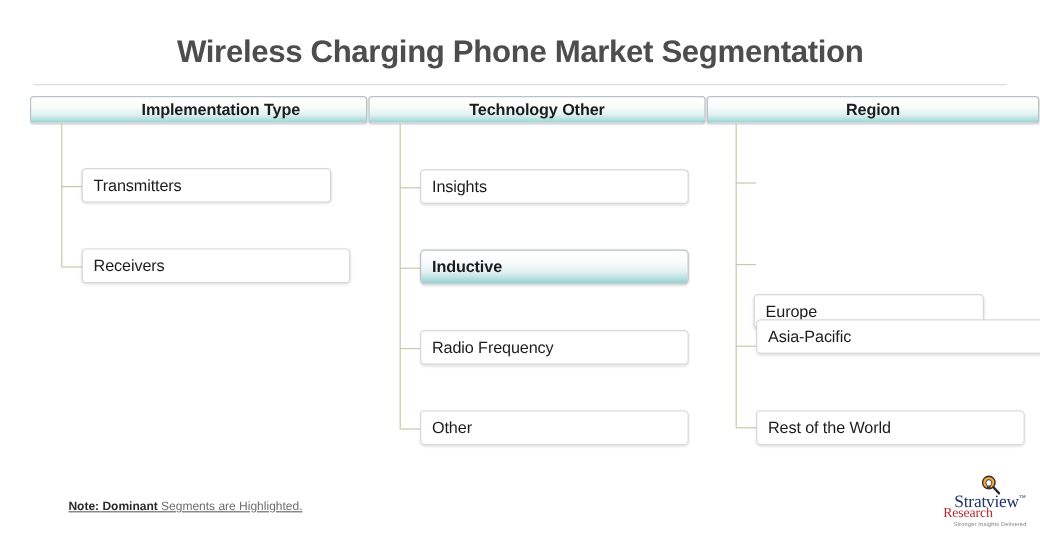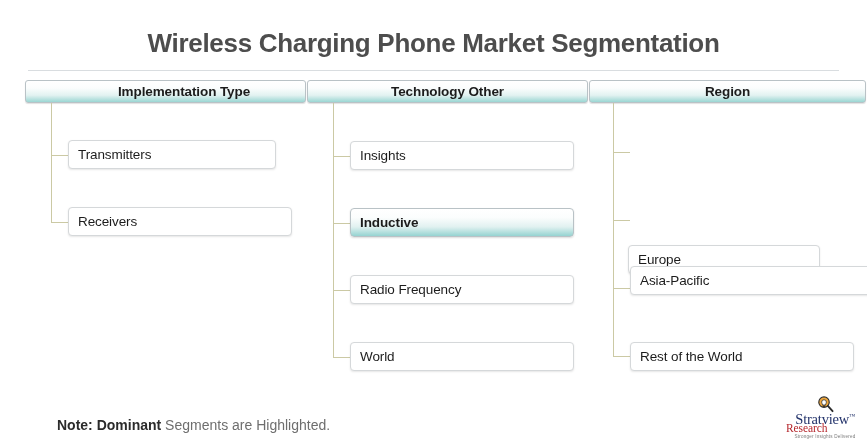--- a/index.html
+++ b/index.html
@@ -107,23 +107,24 @@
   }
   .item.highlight .item-label {
     font-weight: bold;
   }
 
   
   .note {
     position: absolute;
     left: 57px;
     top: 417px;
-    font-size: 14px;
+    font-size: 10px;
     color: #6e6e6e;
     white-space: nowrap;
+    text-decoration: underline;
   }
   .note b {
     color: #2b2b2b;
     font-weight: bold;
   }
 
   
   .logo {
     position: absolute;
     left: 786px;
@@ -214,21 +215,21 @@
   <div class="item" style="left:350px; top:141px; width:224px;">
     <span class="item-label">Insights</span>
   </div>
   <div class="item" style="left:350px; top:275px; width:224px;">
     <span class="item-label">Radio Frequency</span>
   </div>
   <div class="item highlight" style="left:350px; top:208px; width:224px;">
     <span class="item-label">Inductive</span>
   </div>
   <div class="item" style="left:350px; top:342px; width:224px;">
-    <span class="item-label">World</span>
+    <span class="item-label">Other</span>
   </div>
 
   <div class="col-header" style="left:589px; top:80px; width:277px;">
     <span class="col-header-label">Region</span>
   </div>
 
   <div class="trunk" style="left:613px; top:103px; height:253px;"></div>
   <div class="stub" style="left:613px; top:152px; width:17px;"></div>
   <div class="stub" style="left:613px; top:220px; width:17px;"></div>
   <div class="stub" style="left:613px; top:288px; width:17px;"></div>

